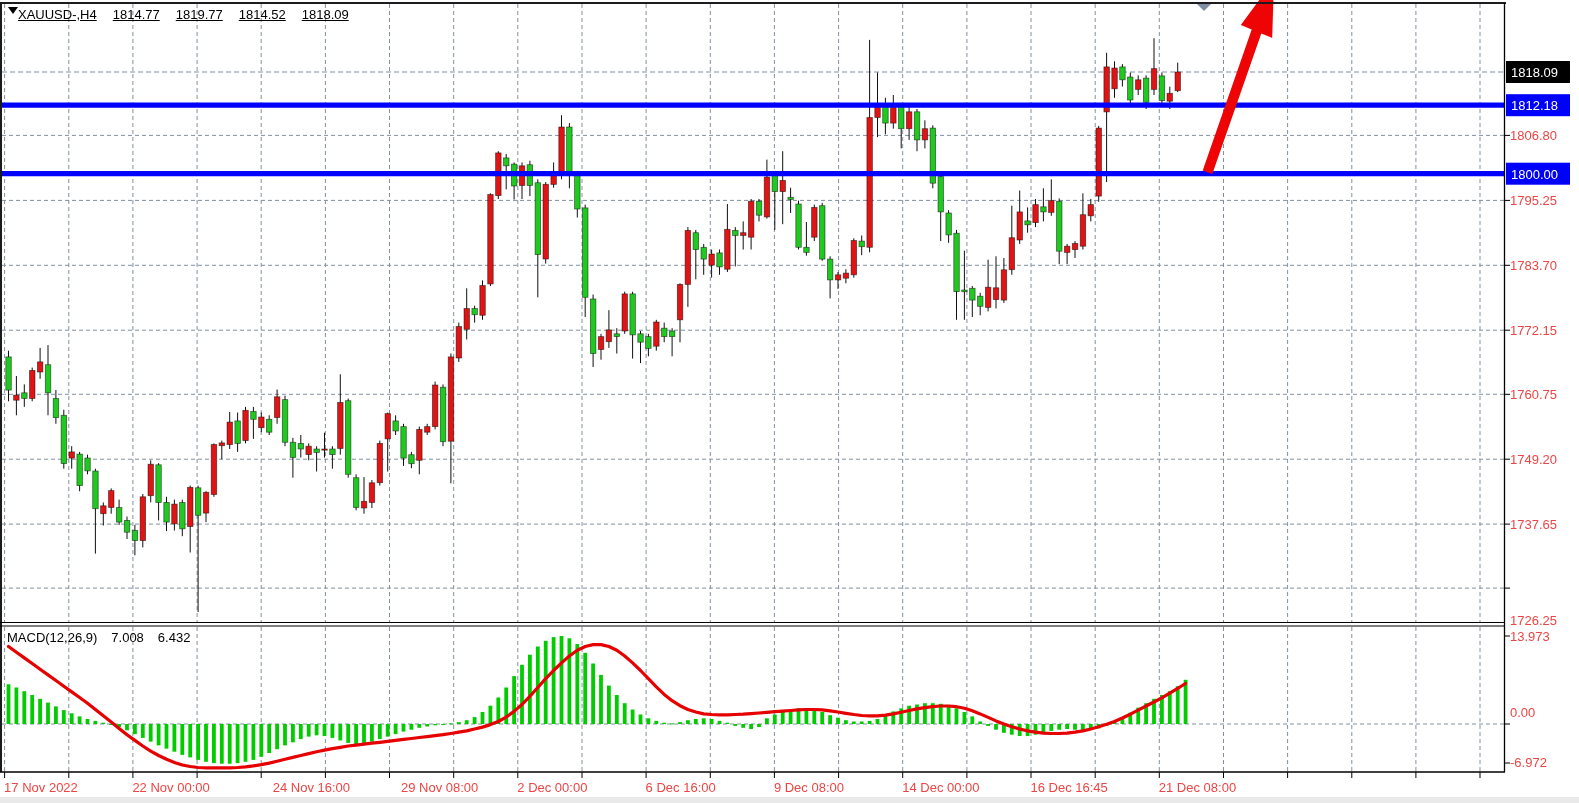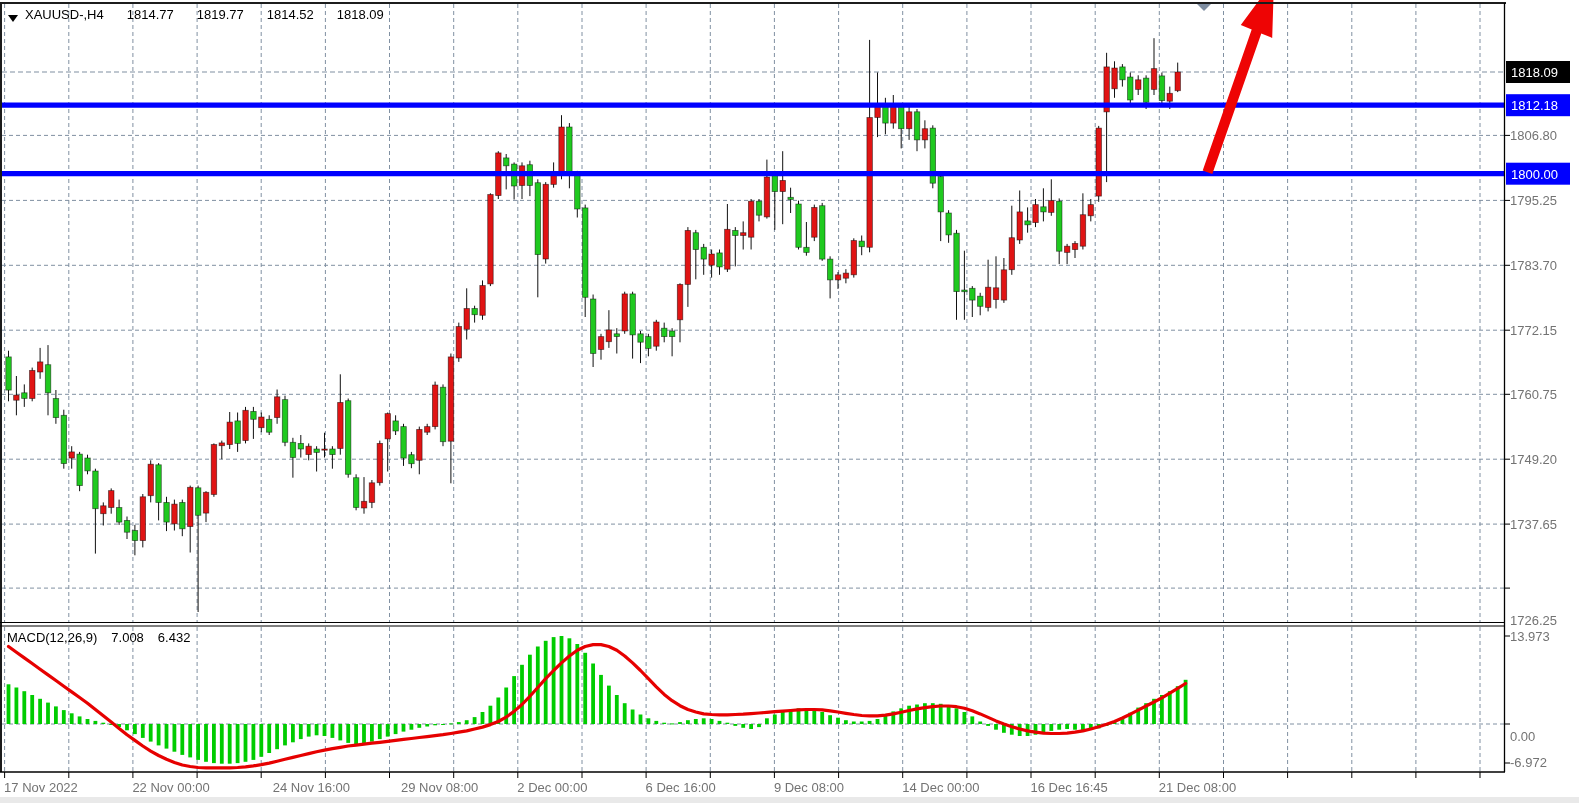--- a/index.html
+++ b/index.html
@@ -1,22 +1,22 @@
 <!DOCTYPE html>
 <html><head>
 <meta charset="utf-8">
 <style>
   html,body{margin:0;padding:0;background:#ffffff;}
   #app{position:relative;width:1579px;height:803px;background:#fff;overflow:hidden;
        font-family:"Liberation Sans","DejaVu Sans",sans-serif;color:#000;}
   svg{position:absolute;left:0;top:0;}
-  .lbl{position:absolute;white-space:nowrap;font-size:13px;color:#737373;line-height:1;}
+  .lbl{position:absolute;white-space:nowrap;font-size:13px;color:#ef4444;line-height:1;}
   .plbl{transform:translateY(-50%);}
   .badge-text{position:absolute;white-space:nowrap;font-size:13px;color:#fff;line-height:1;transform:translateY(-50%);}
-  #title-bar{position:absolute;left:8px;top:7px;display:flex;align-items:flex-end;gap:7px;font-size:13px;}
+  #title-bar{position:absolute;left:8px;top:7px;display:flex;align-items:flex-start;font-size:13px;text-decoration:underline;}
   #title-bar .num{margin-left:16px;}
   .tri-down{width:0;height:0;border-left:5px solid transparent;border-right:5px solid transparent;
             border-top:7px solid #000;display:inline-block;}
   #macd-label{position:absolute;left:7px;top:630px;font-size:13px;display:flex;gap:14px;}
   #bottom-strip{position:absolute;left:0;top:797px;width:1579px;height:6px;background:#e9e9e9;}
 </style>
 </head>
 <body>
 
 <div id="app">
@@ -602,21 +602,21 @@
       <div class="lbl plbl" style="left: 1510px; top: 200.361px;">1795.25</div>
       <div class="lbl plbl" style="left: 1510px; top: 265.272px;">1783.70</div>
       <div class="lbl plbl" style="left: 1510px; top: 330.183px;">1772.15</div>
       <div class="lbl plbl" style="left: 1510px; top: 394.251px;">1760.75</div>
       <div class="lbl plbl" style="left: 1510px; top: 459.162px;">1749.20</div>
       <div class="lbl plbl" style="left: 1510px; top: 524.073px;">1737.65</div>
       <div class="lbl plbl" style="left: 1510px; top: 588.141px; margin-top: 32px;">1726.25</div>
     </div>
   <div id="macd-axis">
       <div class="lbl plbl" style="left: 1510px; top: 635.97px;">13.973</div>
-      <div class="lbl plbl" style="left: 1510px; top: 736px; text-align: center;">0.00</div>
+      <div class="lbl plbl" style="left: 1510px; top: 712px; text-align: center;">0.00</div>
       <div class="lbl plbl" style="left: 1510px; top: 762px;">-6.972</div>
     </div>
   <div id="time-axis">
       <div class="lbl" style="left: 4.1px; top: 781px;">17 Nov 2022</div>
       <div class="lbl" style="left: 132.4px; top: 781px;">22 Nov 00:00</div>
       <div class="lbl" style="left: 260.7px; top: 781px; margin-left: 12px;">24 Nov 16:00</div>
       <div class="lbl" style="left: 389px; top: 781px; margin-left: 12px;">29 Nov 08:00</div>
       <div class="lbl" style="left: 517.3px; top: 781px;">2 Dec 00:00</div>
       <div class="lbl" style="left: 645.6px; top: 781px;">6 Dec 16:00</div>
       <div class="lbl" style="left: 773.9px; top: 781px;">9 Dec 08:00</div>

